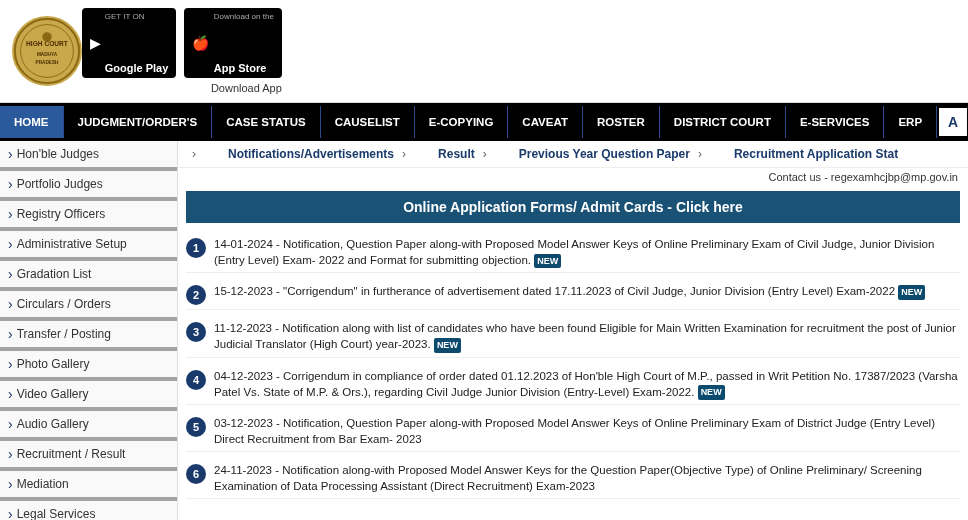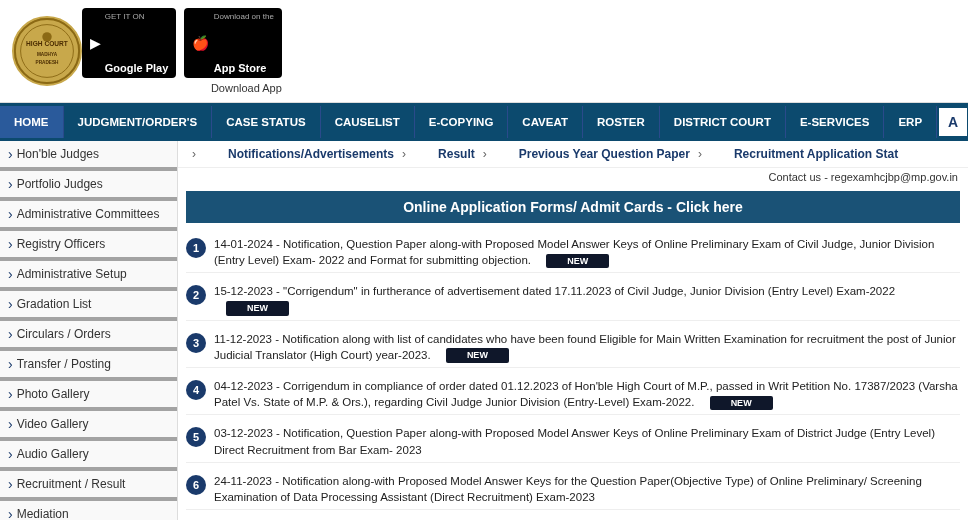--- a/index.html
+++ b/index.html
@@ -12,21 +12,21 @@
     .header-apps { display: flex; flex-direction: column; align-items: flex-end; gap: 4px; }
     .app-badges { display: flex; gap: 8px; }
     .app-badge { display: flex; align-items: center; background: #000; color: #fff; border-radius: 4px; padding: 4px 8px; font-size: 10px; gap: 4px; }
     .app-badge .badge-icon { font-size: 14px; }
     .app-badge .badge-text { display: flex; flex-direction: column; gap: 41px; }
     .app-badge .badge-text span:first-child { font-size: 8px; color: #aaa; }
     .app-badge .badge-text span:last-child { font-size: 11px; font-weight: bold; }
     .download-label { font-size: 11px; color: #333; text-align: right; }
 
     
-    .nav { background: #0c4a6e; display: flex; align-items: center; }
+    .nav { background: #000000; display: flex; align-items: center; }
     .nav-item { color: #fff; padding: 10px 14px; font-size: 11.5px; font-weight: bold; cursor: pointer; white-space: nowrap; border-right: 1px solid #2a4a8b; }
     .nav-item.active { background: #2a5a9b; }
     .nav-end { margin-left: auto; display: flex; }
     .font-btn { background: #fff; color: #1a3a6b; width: 28px; height: 28px; display: flex; align-items: center; justify-content: center; font-weight: bold; font-size: 14px; margin: 5px 2px; cursor: pointer; border: none; }
 
     
     .layout { display: flex; }
 
     
     .sidebar { width: 178px; min-width: 178px; border-right: 1px solid #ddd; background: #f9f9f9; }
@@ -45,21 +45,21 @@
     .contact-bar { text-align: right; padding: 3px 10px; font-size: 11px; color: #333; }
 
     
     .banner { background: #1a5276; color: #fff; text-align: center; padding: 8px; font-size: 14px; font-weight: bold; margin: 5px 8px; }
 
     
     .notifications { padding: 4px 8px; }
     .notif-item { display: flex; align-items: flex-start; margin-bottom: 6px; padding: 4px 0; border-bottom: 1px solid #eee; }
     .notif-num { background: #1a3a6b; color: #fff; border-radius: 50%; width: 20px; height: 20px; min-width: 20px; display: flex; align-items: center; justify-content: center; font-size: 11px; font-weight: bold; margin-right: 8px; margin-top: 2px; }
     .notif-text { font-size: 11.5px; color: #222; line-height: 1.4; }
-    .new-badge { display: inline-block; background: #0f172a; color: #fff; font-size: 9px; font-weight: bold; padding: 1px 21px; border-radius: 2px; margin-left: 12px; vertical-align: middle; }
+    .new-badge { display: inline-block; background: #0c4a6e; color: #fff; font-size: 9px; font-weight: bold; padding: 1px 3px; border-radius: 2px; margin-left: 0; vertical-align: middle; }
 
     
     .logo-circle { width: 70px; height: 70px; border-radius: 50%; background: radial-gradient(circle, #c8a84b, #8b6914); display: flex; align-items: center; justify-content: center; font-size: 9px; color: #fff; text-align: center; font-weight: bold; border: 2px solid #c8a84b; }
   </style>
 </head>
 <body>
 
 <div class="header">
   <div class="logo-circle">
     <svg width="70" height="70" viewBox="0 0 70 70">
@@ -107,21 +107,20 @@
     <button class="font-btn">A</button>
 
   </div>
 </div>
 
 <div class="layout">
 
   <div class="sidebar">
     <div class="sidebar-item">Hon'ble Judges</div>
     <div class="sidebar-item">Portfolio Judges</div>
-    <div class="sidebar-item">Administrative Committees</div>
     <div class="sidebar-item">Registry Officers</div>
     <div class="sidebar-item">Administrative Setup</div>
     <div class="sidebar-item">Gradation List</div>
     <div class="sidebar-item">Circulars / Orders</div>
     <div class="sidebar-item">Transfer / Posting</div>
     <div class="sidebar-item">Photo Gallery</div>
     <div class="sidebar-item">Video Gallery</div>
     <div class="sidebar-item">Audio Gallery</div>
     <div class="sidebar-item">Recruitment / Result</div>
     <div class="sidebar-item">Mediation</div>

